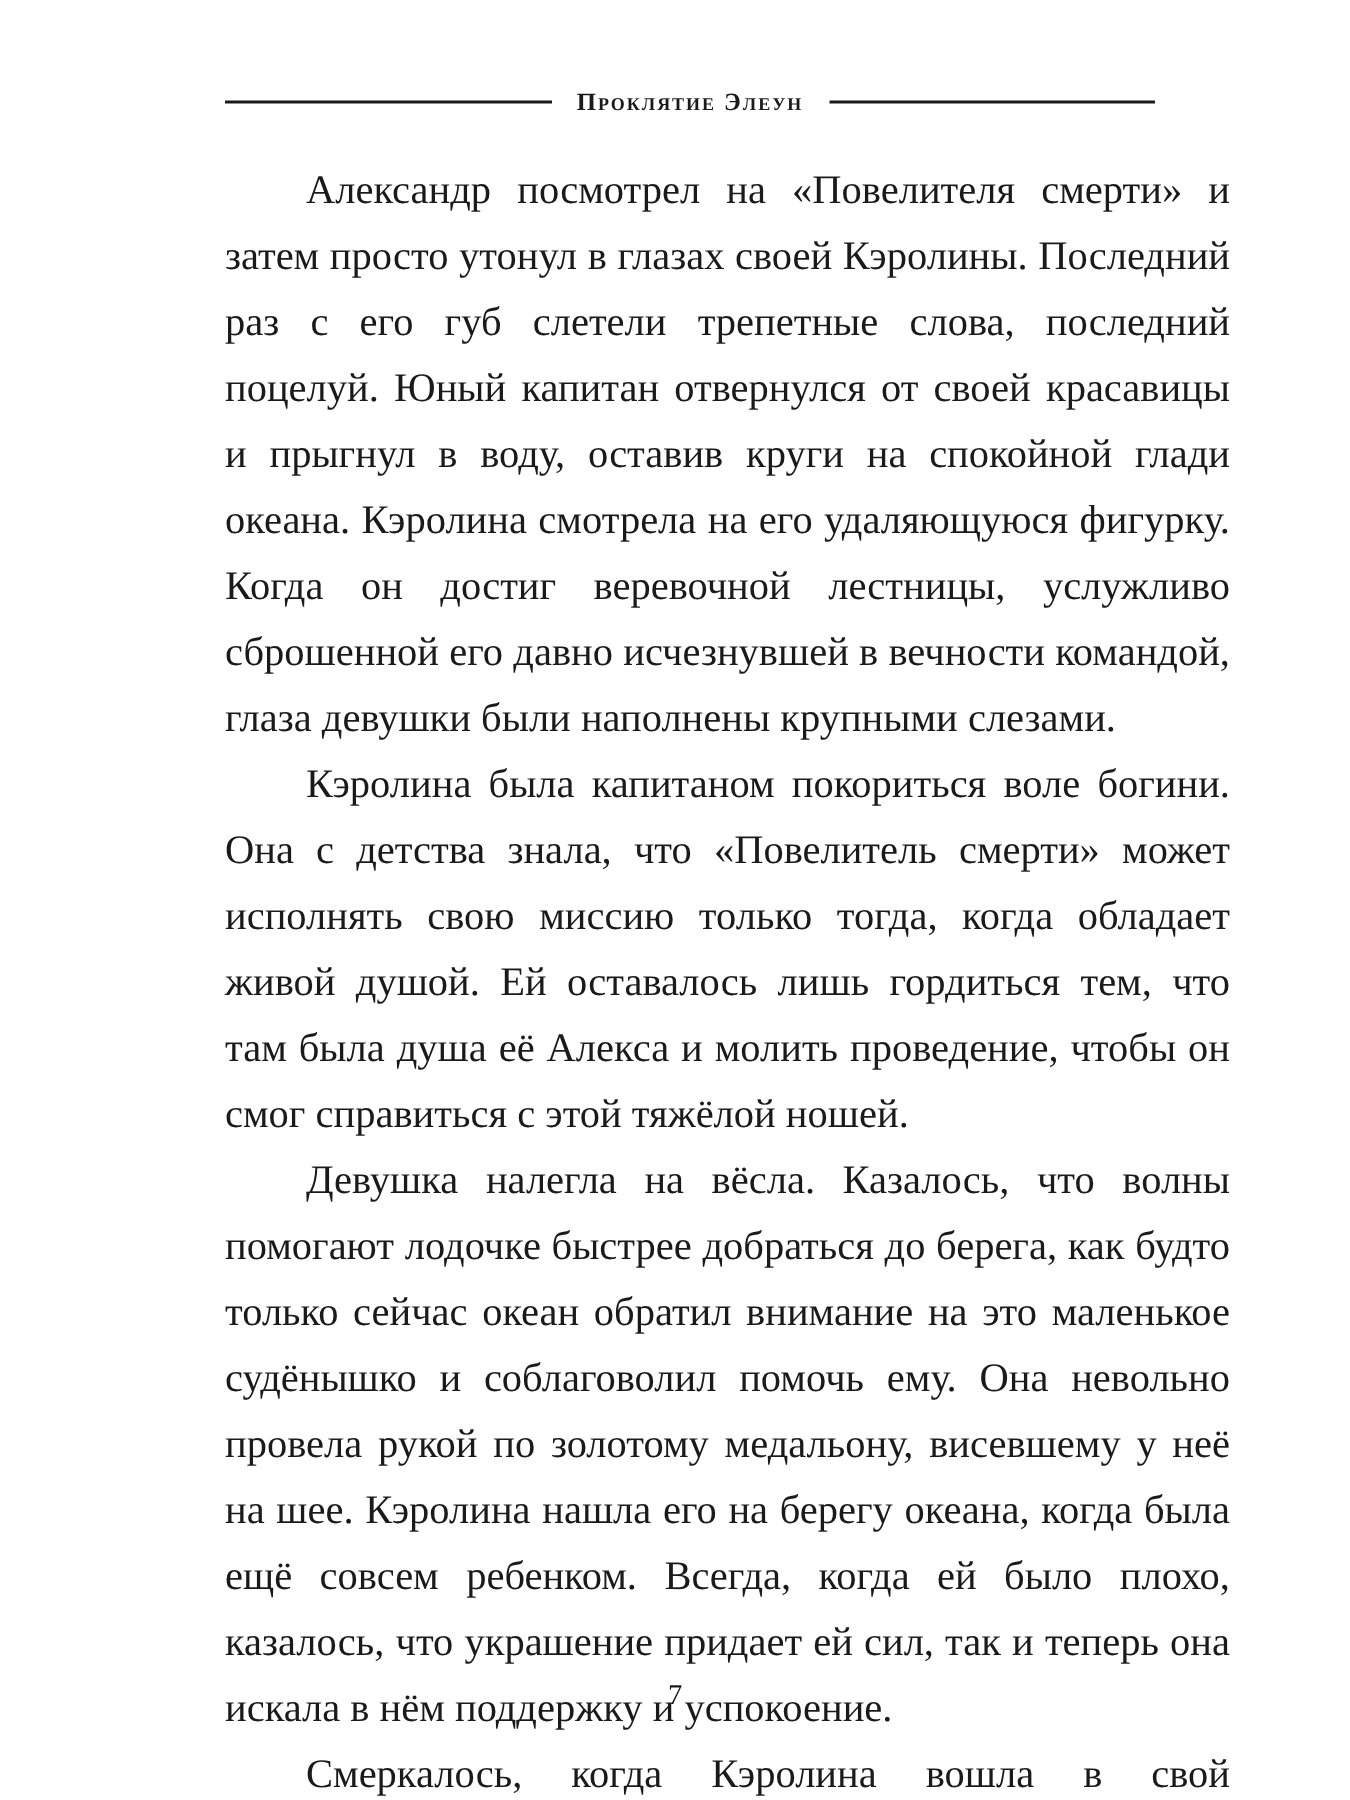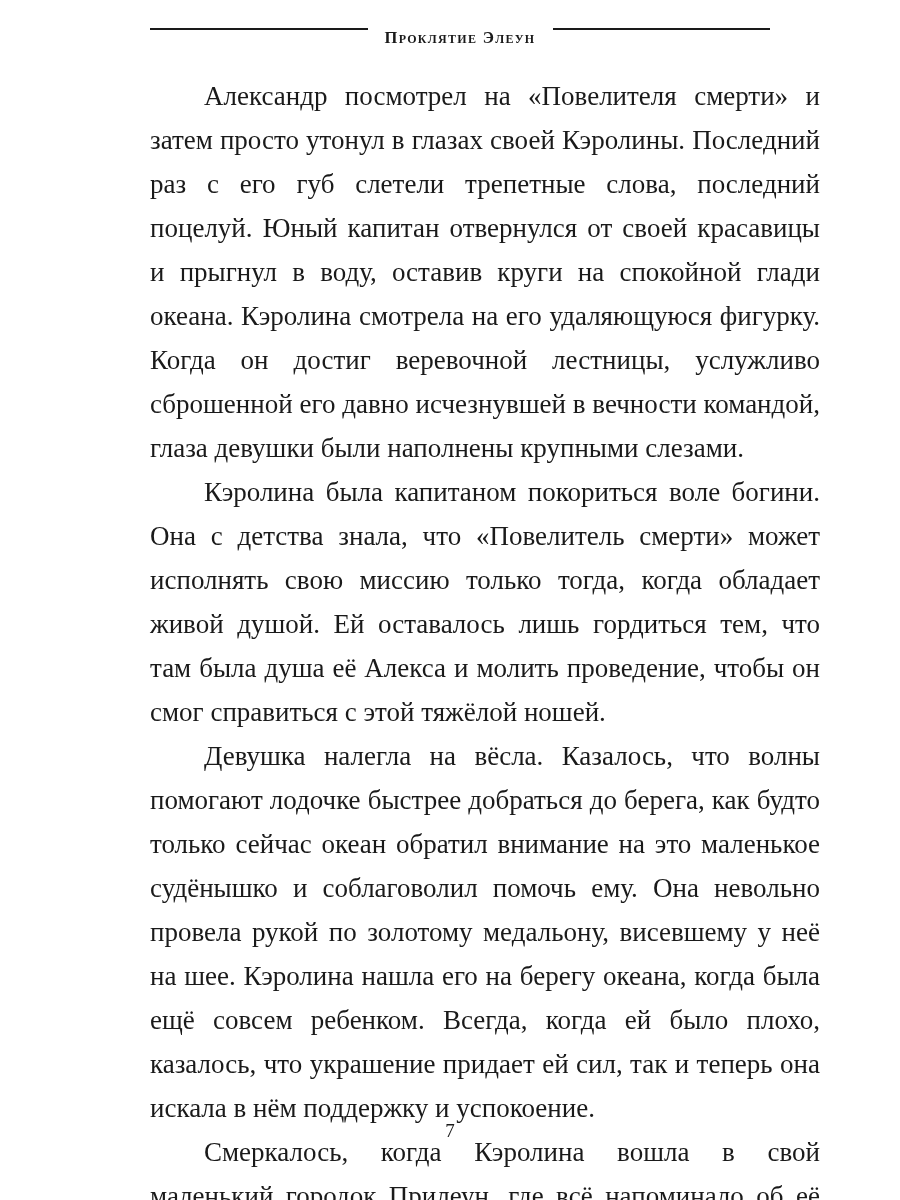--- a/index.html
+++ b/index.html
@@ -21,22 +21,23 @@
     height: 1200px;
     box-sizing: border-box;
     padding: 0;
     position: relative;
     display: flex;
     flex-direction: column;
   }
 
   
   .running-head {
-    margin: 28px 130px 0 150px;
+    margin: 58px 130px 0 150px;
     display: flex;
+    align-items: center;
     gap: 15px;
     height: 26px;
   }
   .rule {
     flex: 1 1 auto;
     height: 2px;
     background: #1a1a1a;
   }
   .rule-left { margin-right: 2px; }
   .rule-right { margin-left: 2px; }

